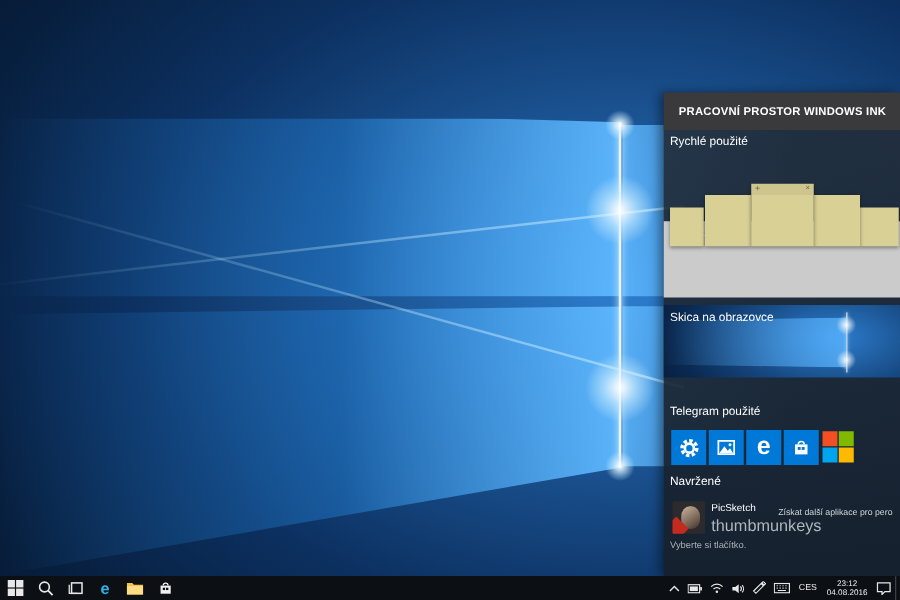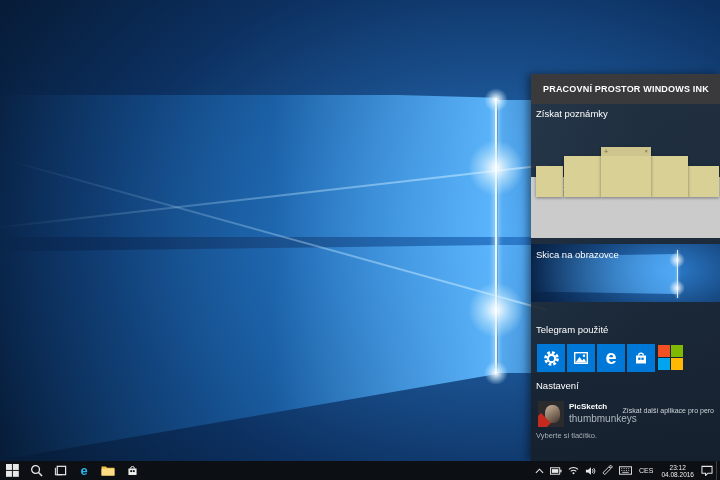--- a/index.html
+++ b/index.html
@@ -78,22 +78,22 @@
   .tile-1 { left:0; } .tile-2 { left:30px; } .tile-3 { left:60px; } .tile-4 { left:90px; }
   .tile-ms { position:absolute; left:121px; top:1px; width:27px; height:27px; background:transparent;
     display:grid; grid-template-columns:12px 12px; grid-template-rows:12px 12px; gap:1px; }
   .edge-letter { font-size:20px; font-weight:bold; color:#fff; line-height:1; margin-top:-2px; }
 
   .suggested-label { left:5px; top:306px; }
   .sg-icon { position:absolute; left:7px; top:327px; width:26px; height:26px; background:#2b2b2e; overflow:hidden; border-radius:1px; }
   .sg-face { position:absolute; left:7px; top:4px; width:15px; height:18px; border-radius:45% 45% 40% 40%;
     background:linear-gradient(145deg, #cdb6a0, #6e5b4c 70%, #3a3230); }
   .sg-red { position:absolute; left:-4px; bottom:-3px; width:14px; height:14px; background:#c52a1e; transform:rotate(45deg); }
-  .sg-name { position:absolute; left:38px; top:328px; font-size:8px; font-weight:bold; color:#fff; }
-  .sg-dev  { position:absolute; left:38px; top:339px; font-size:10px; color:#aeb6be; }
+  .sg-name { position:absolute; left:38px; top:328px; font-size:8px; font-weight:normal; color:#fff; }
+  .sg-dev  { position:absolute; left:38px; top:339px; font-size:13px; color:#aeb6be; }
   .sg-link { position:absolute; right:6px; top:333px; font-size:7px; color:#cfd5da; white-space:nowrap; }
 
   .hint-title { position:absolute; left:5px; top:357px; font-size:7.5px; color:#a7aeb6; }
   .hint-body  { position:absolute; left:5px; top:366px; width:178px; font-size:7.5px; line-height:9px; color:#a7aeb6; }
 
   
   #taskbar { position:absolute; left:0; top:461px; width:720px; height:19px; background:#0c0f13; display:flex; align-items:stretch; }
   .tb-left { display:flex; }
   .tbtn { width:24px; height:19px; display:flex; align-items:center; justify-content:center; }
   .tb-spacer { flex:1; }
@@ -127,21 +127,21 @@
   </div>
 
 
   <div id="ink-panel">
 
     <div class="panel-header">
       <span>PRACOVNÍ PROSTOR WINDOWS INK</span>
     </div>
 
     <div class="sticky-section">
-      <div class="section-label sticky-label">Získat poznámky</div>
+      <div class="section-label sticky-label">Rychlé použité</div>
       <div class="note note-a"></div>
       <div class="note note-b"></div>
       <div class="note note-c">
         <div class="note-head">
           <span class="add">+</span>
           <span class="close">×</span>
         </div>
       </div>
       <div class="note note-d"></div>
       <div class="note note-e"></div>
@@ -187,21 +187,21 @@
         </svg>
       </div>
       <div class="tile-ms">
         <div style="background:#f25022"></div>
         <div style="background:#7fba00"></div>
         <div style="background:#00a4ef"></div>
         <div style="background:#ffb900"></div>
       </div>
     </div>
 
-    <div class="section-label suggested-label">Nastavení</div>
+    <div class="section-label suggested-label">Navržené</div>
 
     <div class="sg-icon">
       <div class="sg-face"></div>
       <div class="sg-red"></div>
     </div>
     <div class="sg-name">PicSketch</div>
     <div class="sg-dev">thumbmunkeys</div>
     <div class="sg-link">Získat další aplikace pro pero</div>
 
     <div class="hint-title">Vyberte si tlačítko.</div>

